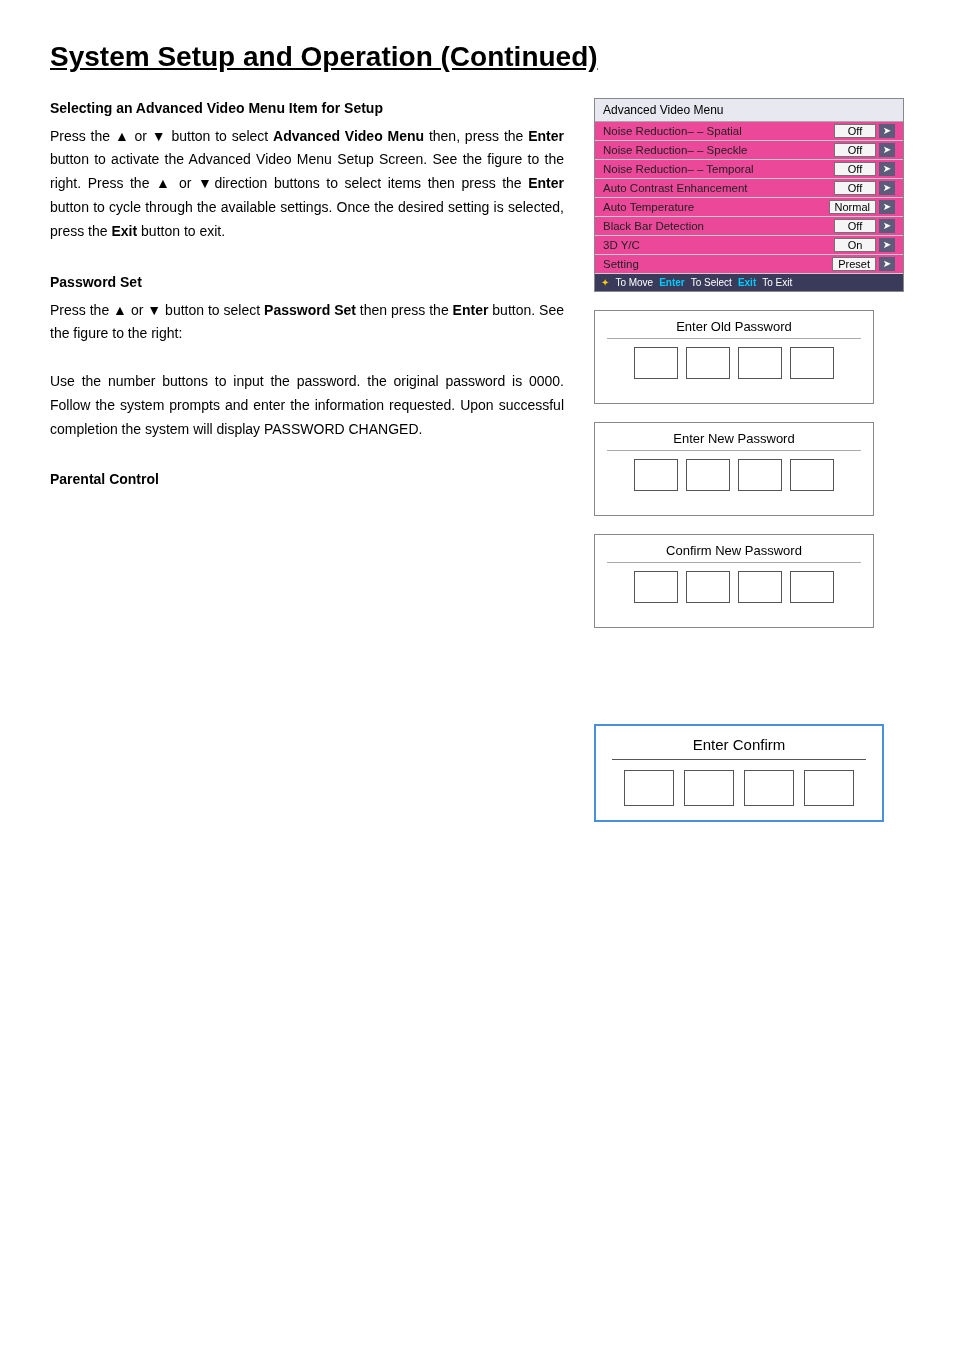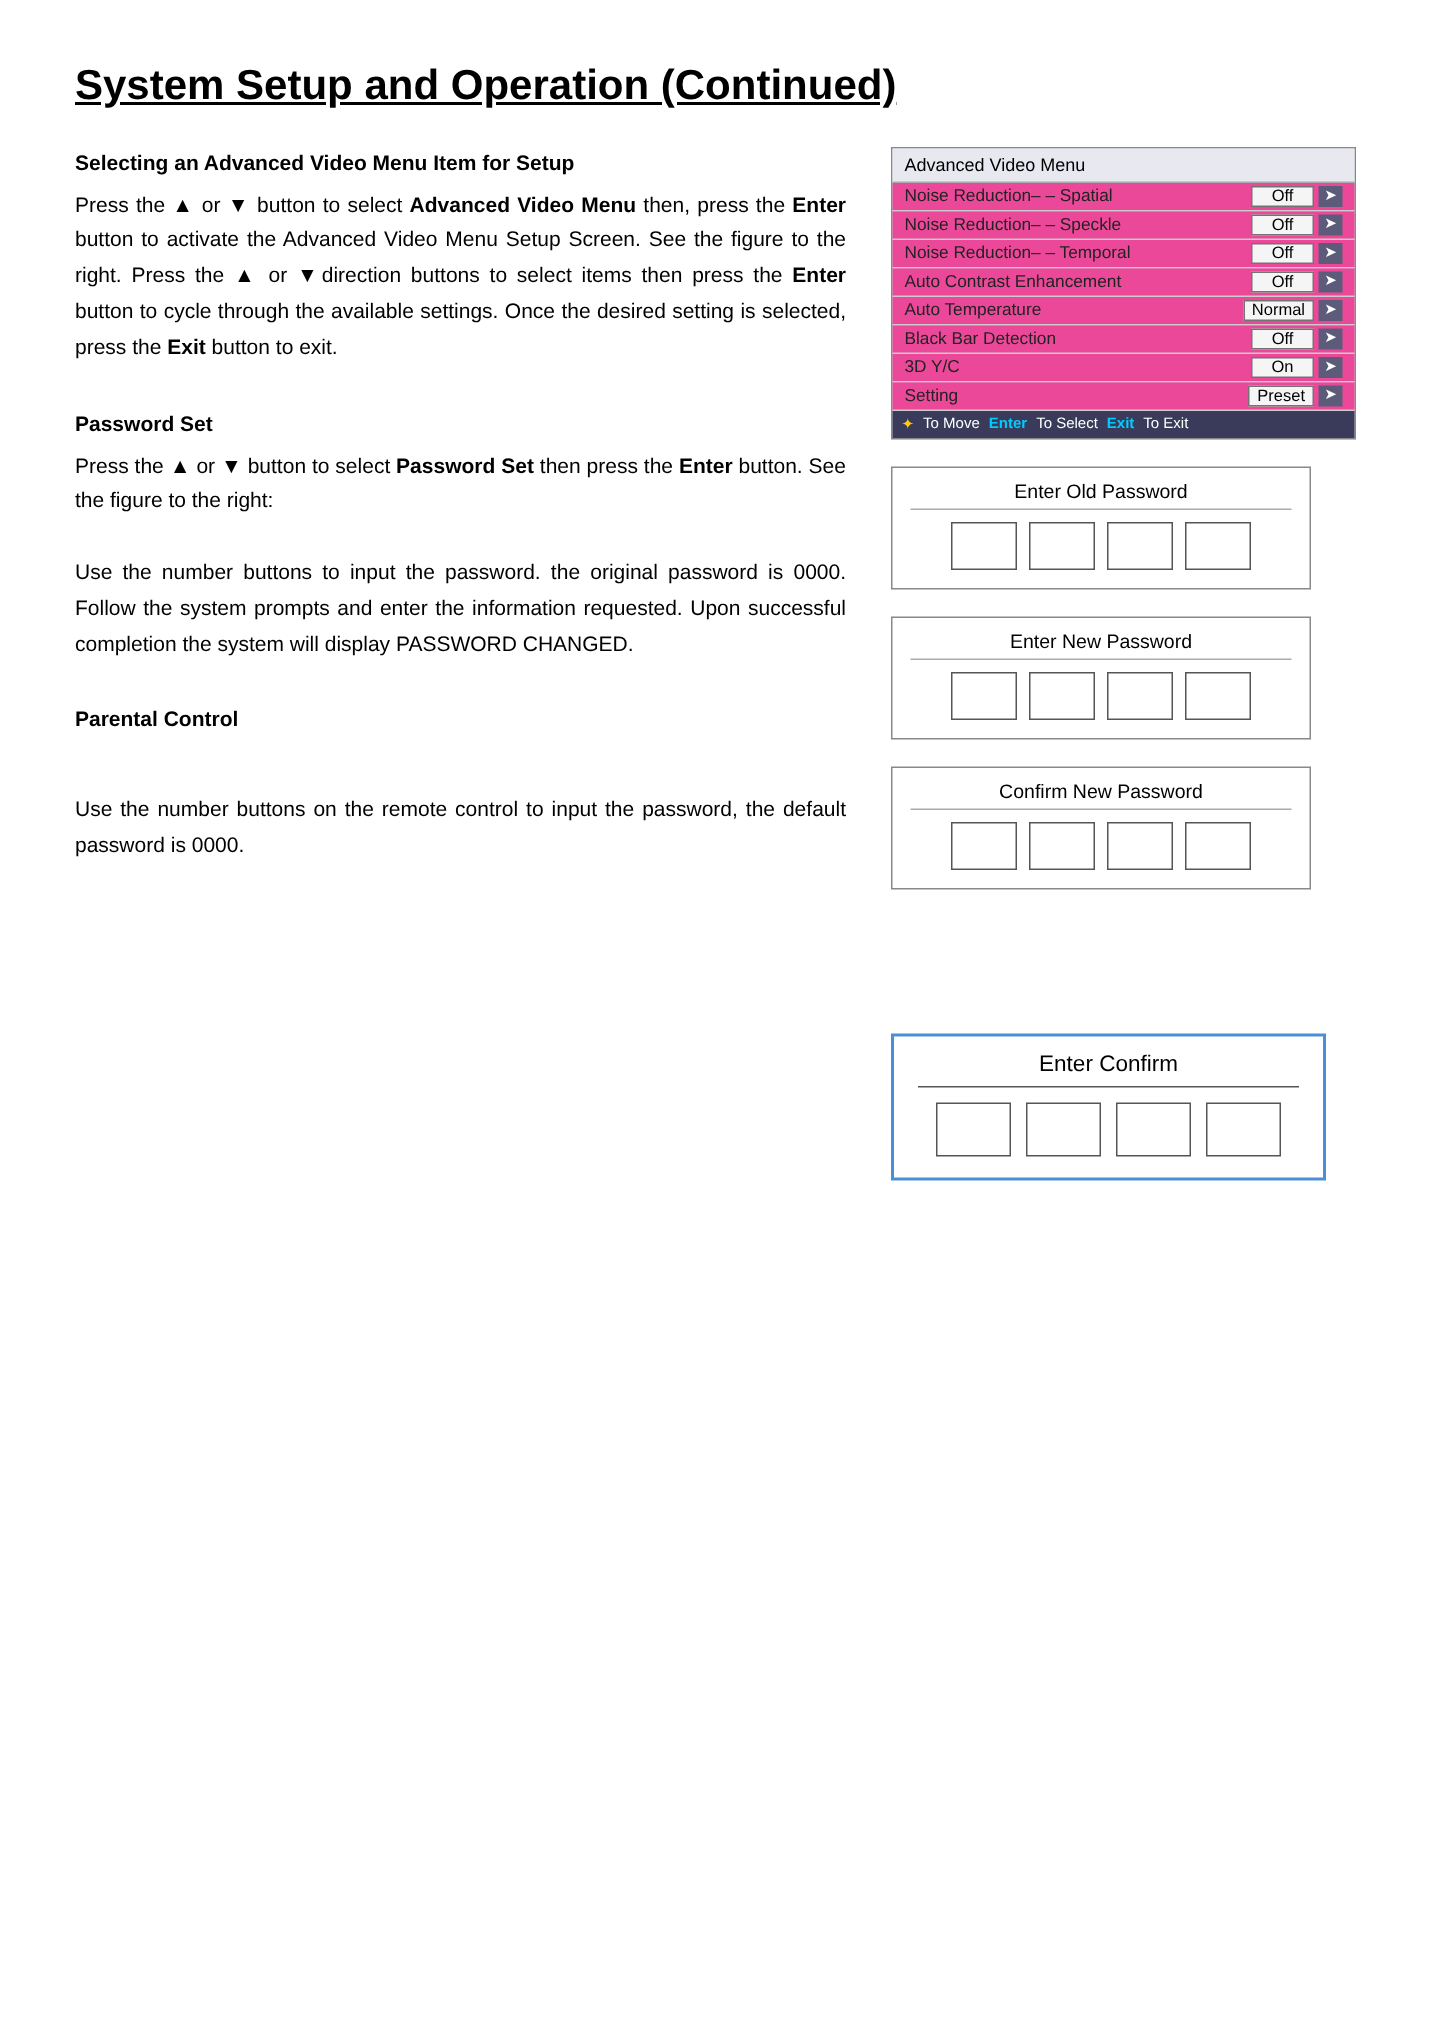--- a/index.html
+++ b/index.html
@@ -142,21 +142,21 @@
 
     .footer-key {
       color: #00ccff;
       font-weight: bold;
     }
 
     
     .password-box {
       border: 1.5px solid #888;
       background: #fff;
-      padding: 8px 12px 12px;
+      padding: 8px 12px 24px;
       width: 280px;
     }
 
     .password-box-title {
       text-align: center;
       font-size: 13px;
       font-weight: normal;
       margin-bottom: 8px;
       border-bottom: 1px solid #aaa;
       padding-bottom: 4px;
@@ -229,21 +229,20 @@
       <div class="section-body">
         Press the ▲ or ▼ button to select <strong>Password Set</strong> then press the <strong>Enter</strong> button. See the figure to the right:<br><br>
         Use the number buttons to input the password. the original password is 0000. Follow the system prompts and enter the information requested. Upon successful completion the system will display PASSWORD CHANGED.
       </div>
     </div>
 
     <div class="section parental-section">
       <div class="section-title">Parental Control</div>
       <br>
       <br>
-      <div class="section-body">Use the number buttons on the remote control to input the password, the default password is 0000.</div>
     </div>
 
   </div>
 
   <div class="right-col">
 
     <div class="video-menu-box">
       <div class="video-menu-title">Advanced Video Menu</div>
 
       <div class="video-menu-row">

